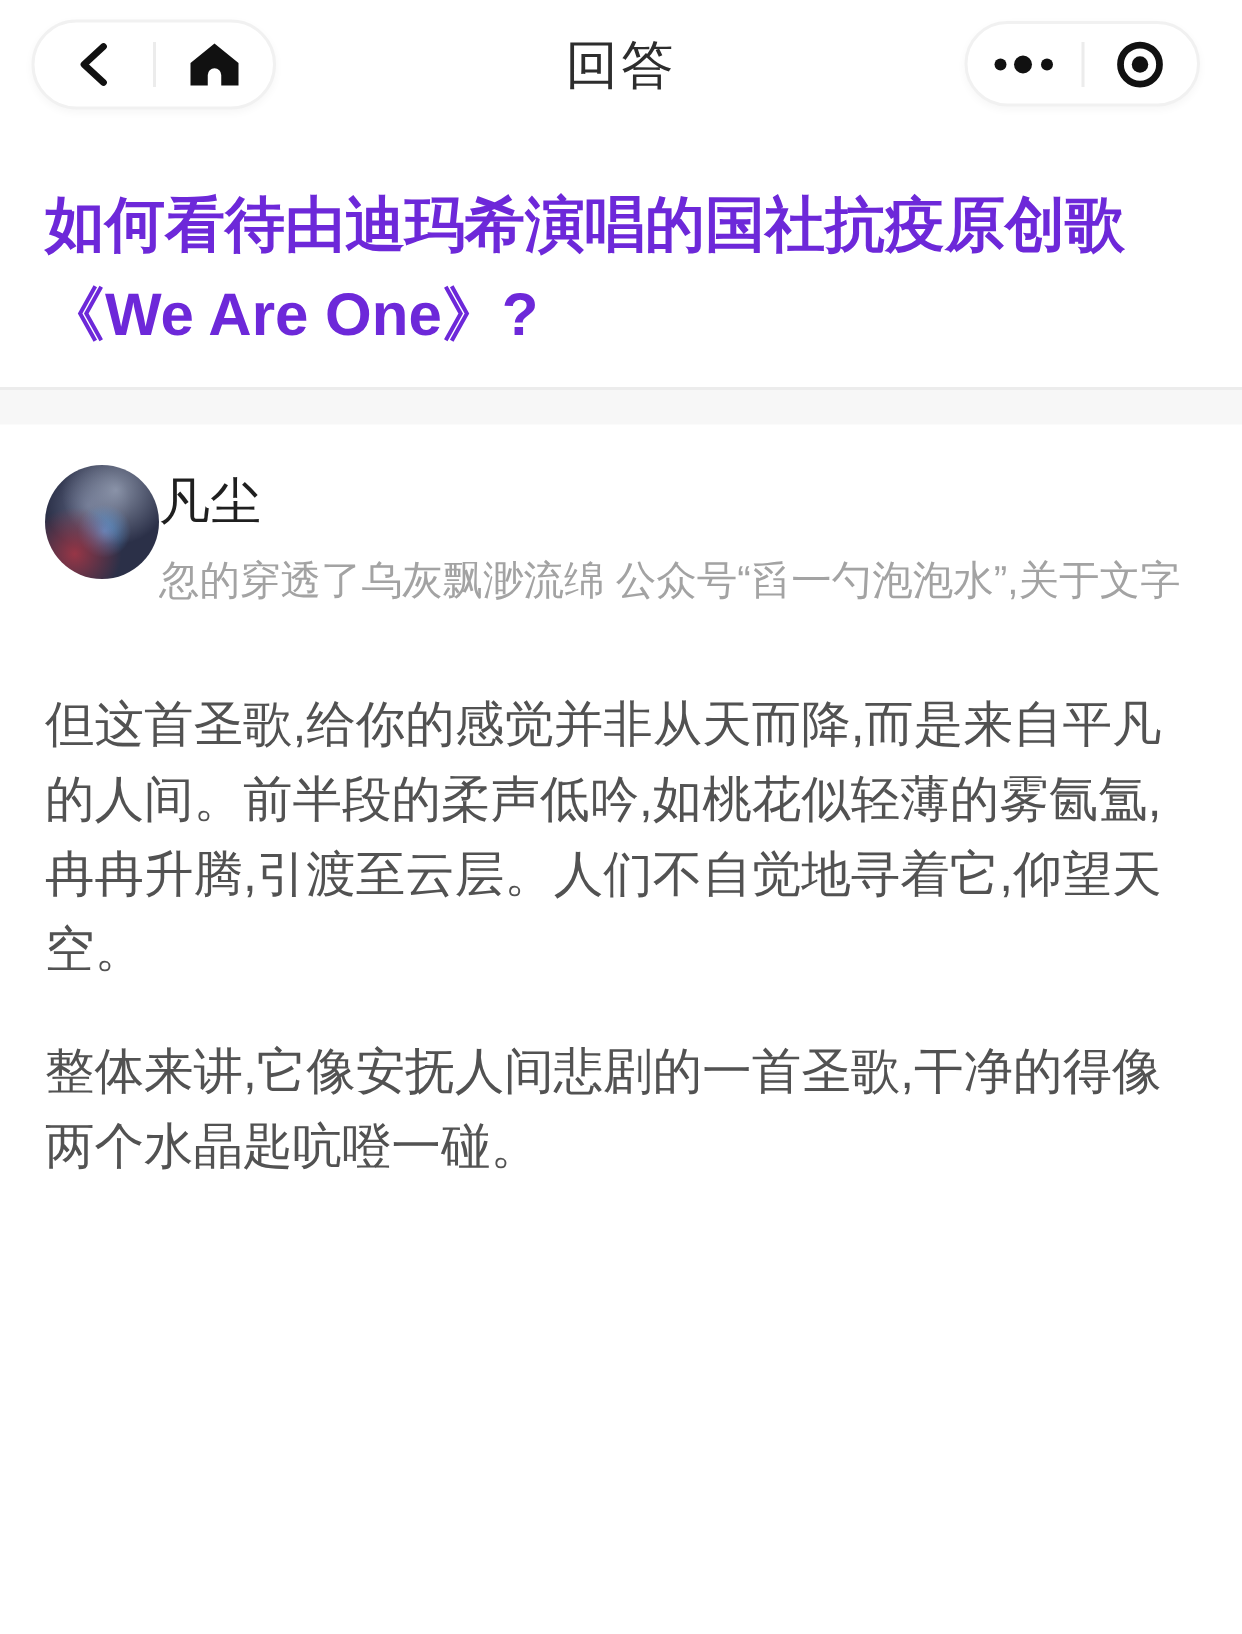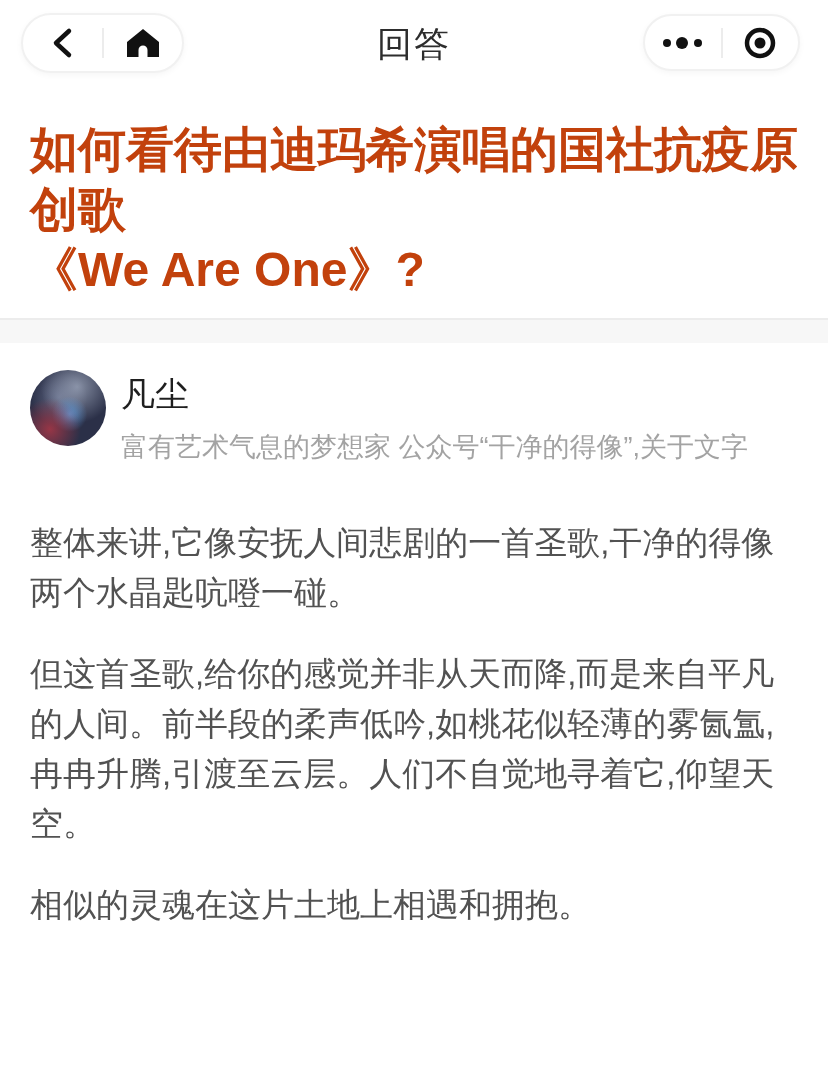--- a/index.html
+++ b/index.html
@@ -37,31 +37,31 @@
     position: absolute; right: 28px; top: 14px;
     width: 157px; height: 57px; box-sizing: border-box;
     background: #fff; border: 2px solid #f1f1f1; border-radius: 30px;
     box-shadow: 0 2px 6px rgba(0,0,0,.04);
     display: flex; align-items: center;
   }
 
   
   .q-title {
     margin: 32px 30px 0;
-    font-size: 48px; line-height: 60px; font-weight: 700;
-    color: #c2410c; white-space: pre-line;
+    font-size: 40px; line-height: 60px; font-weight: 700;
+    color: #6d28d9; white-space: pre-line;
   }
 
   .section-divider {
     margin-top: 18px; height: 23px;
     background: #f7f7f7; border-top: 2px solid #ececec;
   }
 
   
-  .author { display: flex; margin: 27px 30px 0; gap: 15px; }
+  .author { display: flex; margin: 27px 30px 0; }
   .avatar {
     width: 76px; height: 76px; border-radius: 50%; flex-shrink: 0; cursor: pointer;
     background:
       radial-gradient(circle at 26% 78%, rgba(170,55,70,.85), rgba(170,55,70,0) 38%),
       radial-gradient(circle at 52% 58%, rgba(95,150,210,.9), rgba(95,150,210,0) 30%),
       radial-gradient(circle at 62% 22%, rgba(165,175,195,.75), rgba(165,175,195,0) 48%),
       radial-gradient(circle at 38% 36%, rgba(125,135,165,.65), rgba(125,135,165,0) 42%),
       #2b3048;
   }
   .author-meta { padding-top: 2px; min-width: 0; }
@@ -135,30 +135,29 @@
 
     <h1 class="q-title">如何看待由迪玛希演唱的国社抗疫原创歌
 《We Are One》?</h1>
 
     <div class="section-divider"></div>
 
     <section class="author">
       <div class="avatar"></div>
       <div class="author-meta">
         <div class="author-name">凡尘</div>
-        <div class="author-bio">富有艺术气息的梦想家 公众号“干净的得像”,关于文字</div>
+        <div class="author-bio">忽的穿透了乌灰飘渺流绵 公众号“舀一勺泡泡水”,关于文字</div>
       </div>
     </section>
 
     <article class="answer">
-      <p>整体来讲,它像安抚人间悲剧的一首圣歌,干净的得像
-两个水晶匙吭噔一碰。</p>
       <p>但这首圣歌,给你的感觉并非从天而降,而是来自平凡
 的人间。前半段的柔声低吟,如桃花似轻薄的雾氤氲,
 冉冉升腾,引渡至云层。人们不自觉地寻着它,仰望天
 空。</p>
-      <p>相似的灵魂在这片土地上相遇和拥抱。</p>
+      <p>整体来讲,它像安抚人间悲剧的一首圣歌,干净的得像
+两个水晶匙吭噔一碰。</p>
     </article>
 
 
   </main>
 
 </div>
 
 </body></html>

